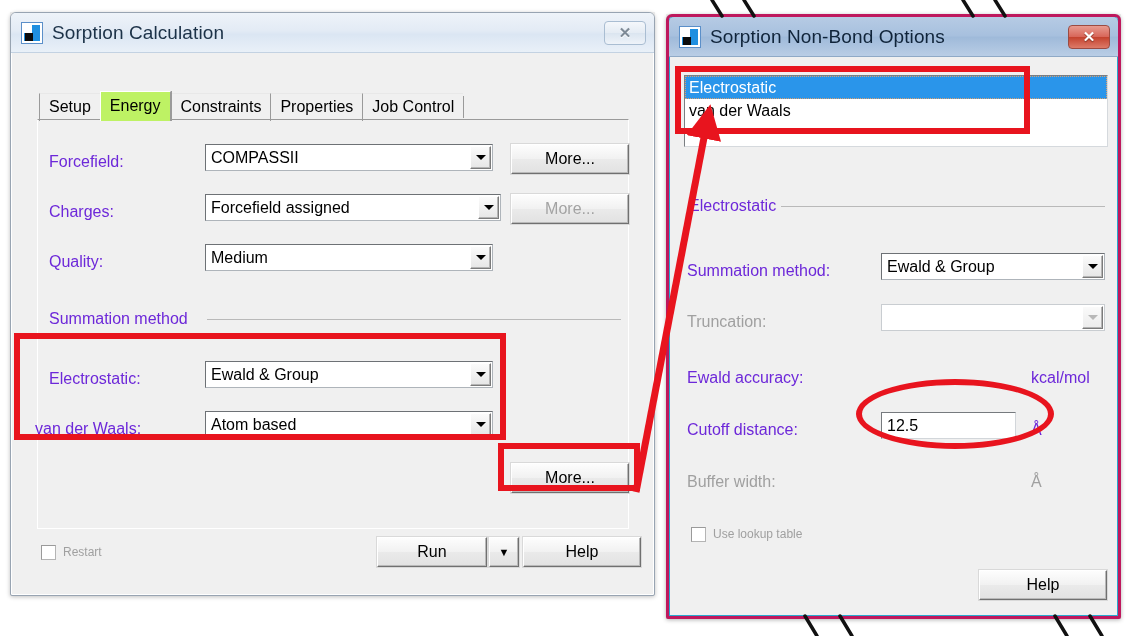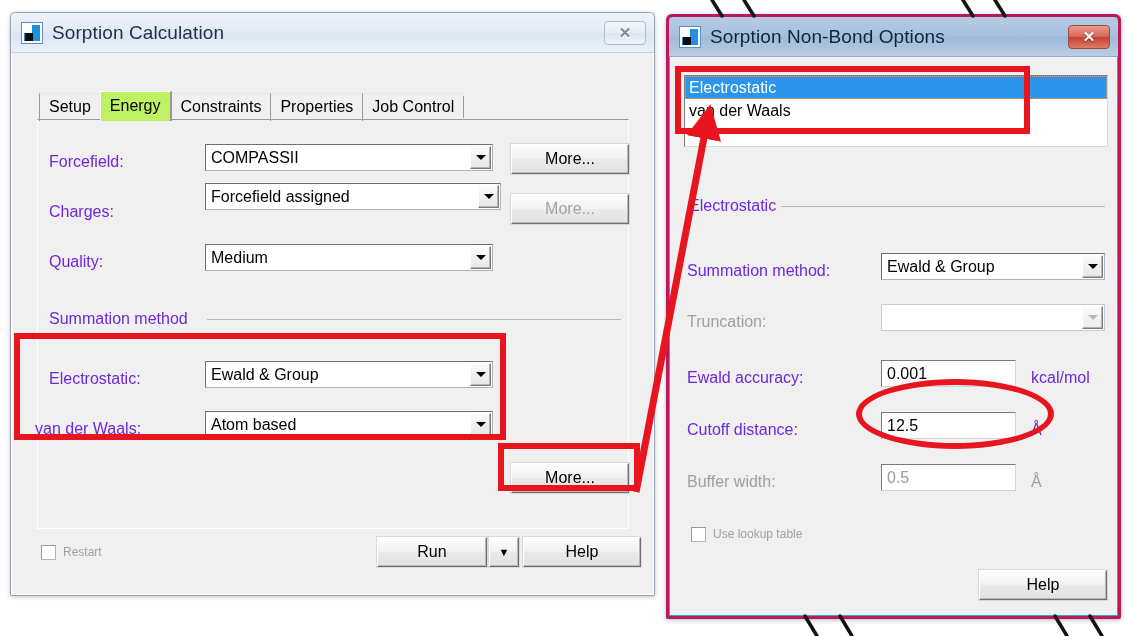--- a/index.html
+++ b/index.html
@@ -370,21 +370,21 @@
     <div class="lbl" style="left:38px; top:140px;">Forcefield:</div>
     <div class="combo" style="left:194px; top:131px; width:288px;">
       <span class="val">COMPASSII</span>
       <span class="arrow-box">
           <i class="caret"></i>
         </span>
     </div>
     <div class="btn" style="left:500px; top:131px; width:118px;">More...</div>
 
     <div class="lbl" style="left:38px; top:190px;">Charges:</div>
-    <div class="combo" style="left:194px; top:170px; width:296px;">
+    <div class="combo" style="left:194px; top:181px; width:296px;">
       <span class="val">Forcefield assigned</span>
       <span class="arrow-box">
           <i class="caret"></i>
         </span>
     </div>
     <div class="btn disabled" style="left:500px; top:181px; width:118px;">More...</div>
 
     <div class="lbl" style="left:38px; top:240px;">Quality:</div>
     <div class="combo" style="left:194px; top:231px; width:288px;">
       <span class="val">Medium</span>
@@ -457,35 +457,29 @@
 
     <div class="lbl disabled" style="left:18px; top:296px;">Truncation:</div>
     <div class="combo disabled" style="left:212px; top:287px; width:224px;">
       <span class="val"></span>
       <span class="arrow-box" style="background:linear-gradient(to bottom,#fafafa,#ececec);">
           <i class="caret" style="border-top-color:#b8b8b8;"></i>
         </span>
     </div>
 
     <div class="lbl" style="left:18px; top:352px;">Ewald accuracy:</div>
-    <div class="field" style="left:212px; top:343px; width:135px;">
-      <span class="val">0.001</span>
-    </div>
     <div class="lbl" style="left:362px; top:352px;">kcal/mol</div>
 
     <div class="lbl" style="left:18px; top:404px;">Cutoff distance:</div>
     <div class="field" style="left:212px; top:395px; width:135px;">
       <span class="val">12.5</span>
     </div>
     <div class="lbl" style="left:362px; top:404px;">Å</div>
 
     <div class="lbl disabled" style="left:18px; top:456px;">Buffer width:</div>
-    <div class="field disabled" style="left:212px; top:447px; width:135px;">
-      <span class="val">0.5</span>
-    </div>
     <div class="lbl disabled" style="left:362px; top:456px;">Å</div>
 
     <div class="chk" style="left:22px; top:508px;">
       <span class="box"></span>
       <span class="txt">Use lookup table</span>
     </div>
 
     <div class="btn" style="left:310px; top:553px; width:128px;">Help</div>
   </div>
 </div>

